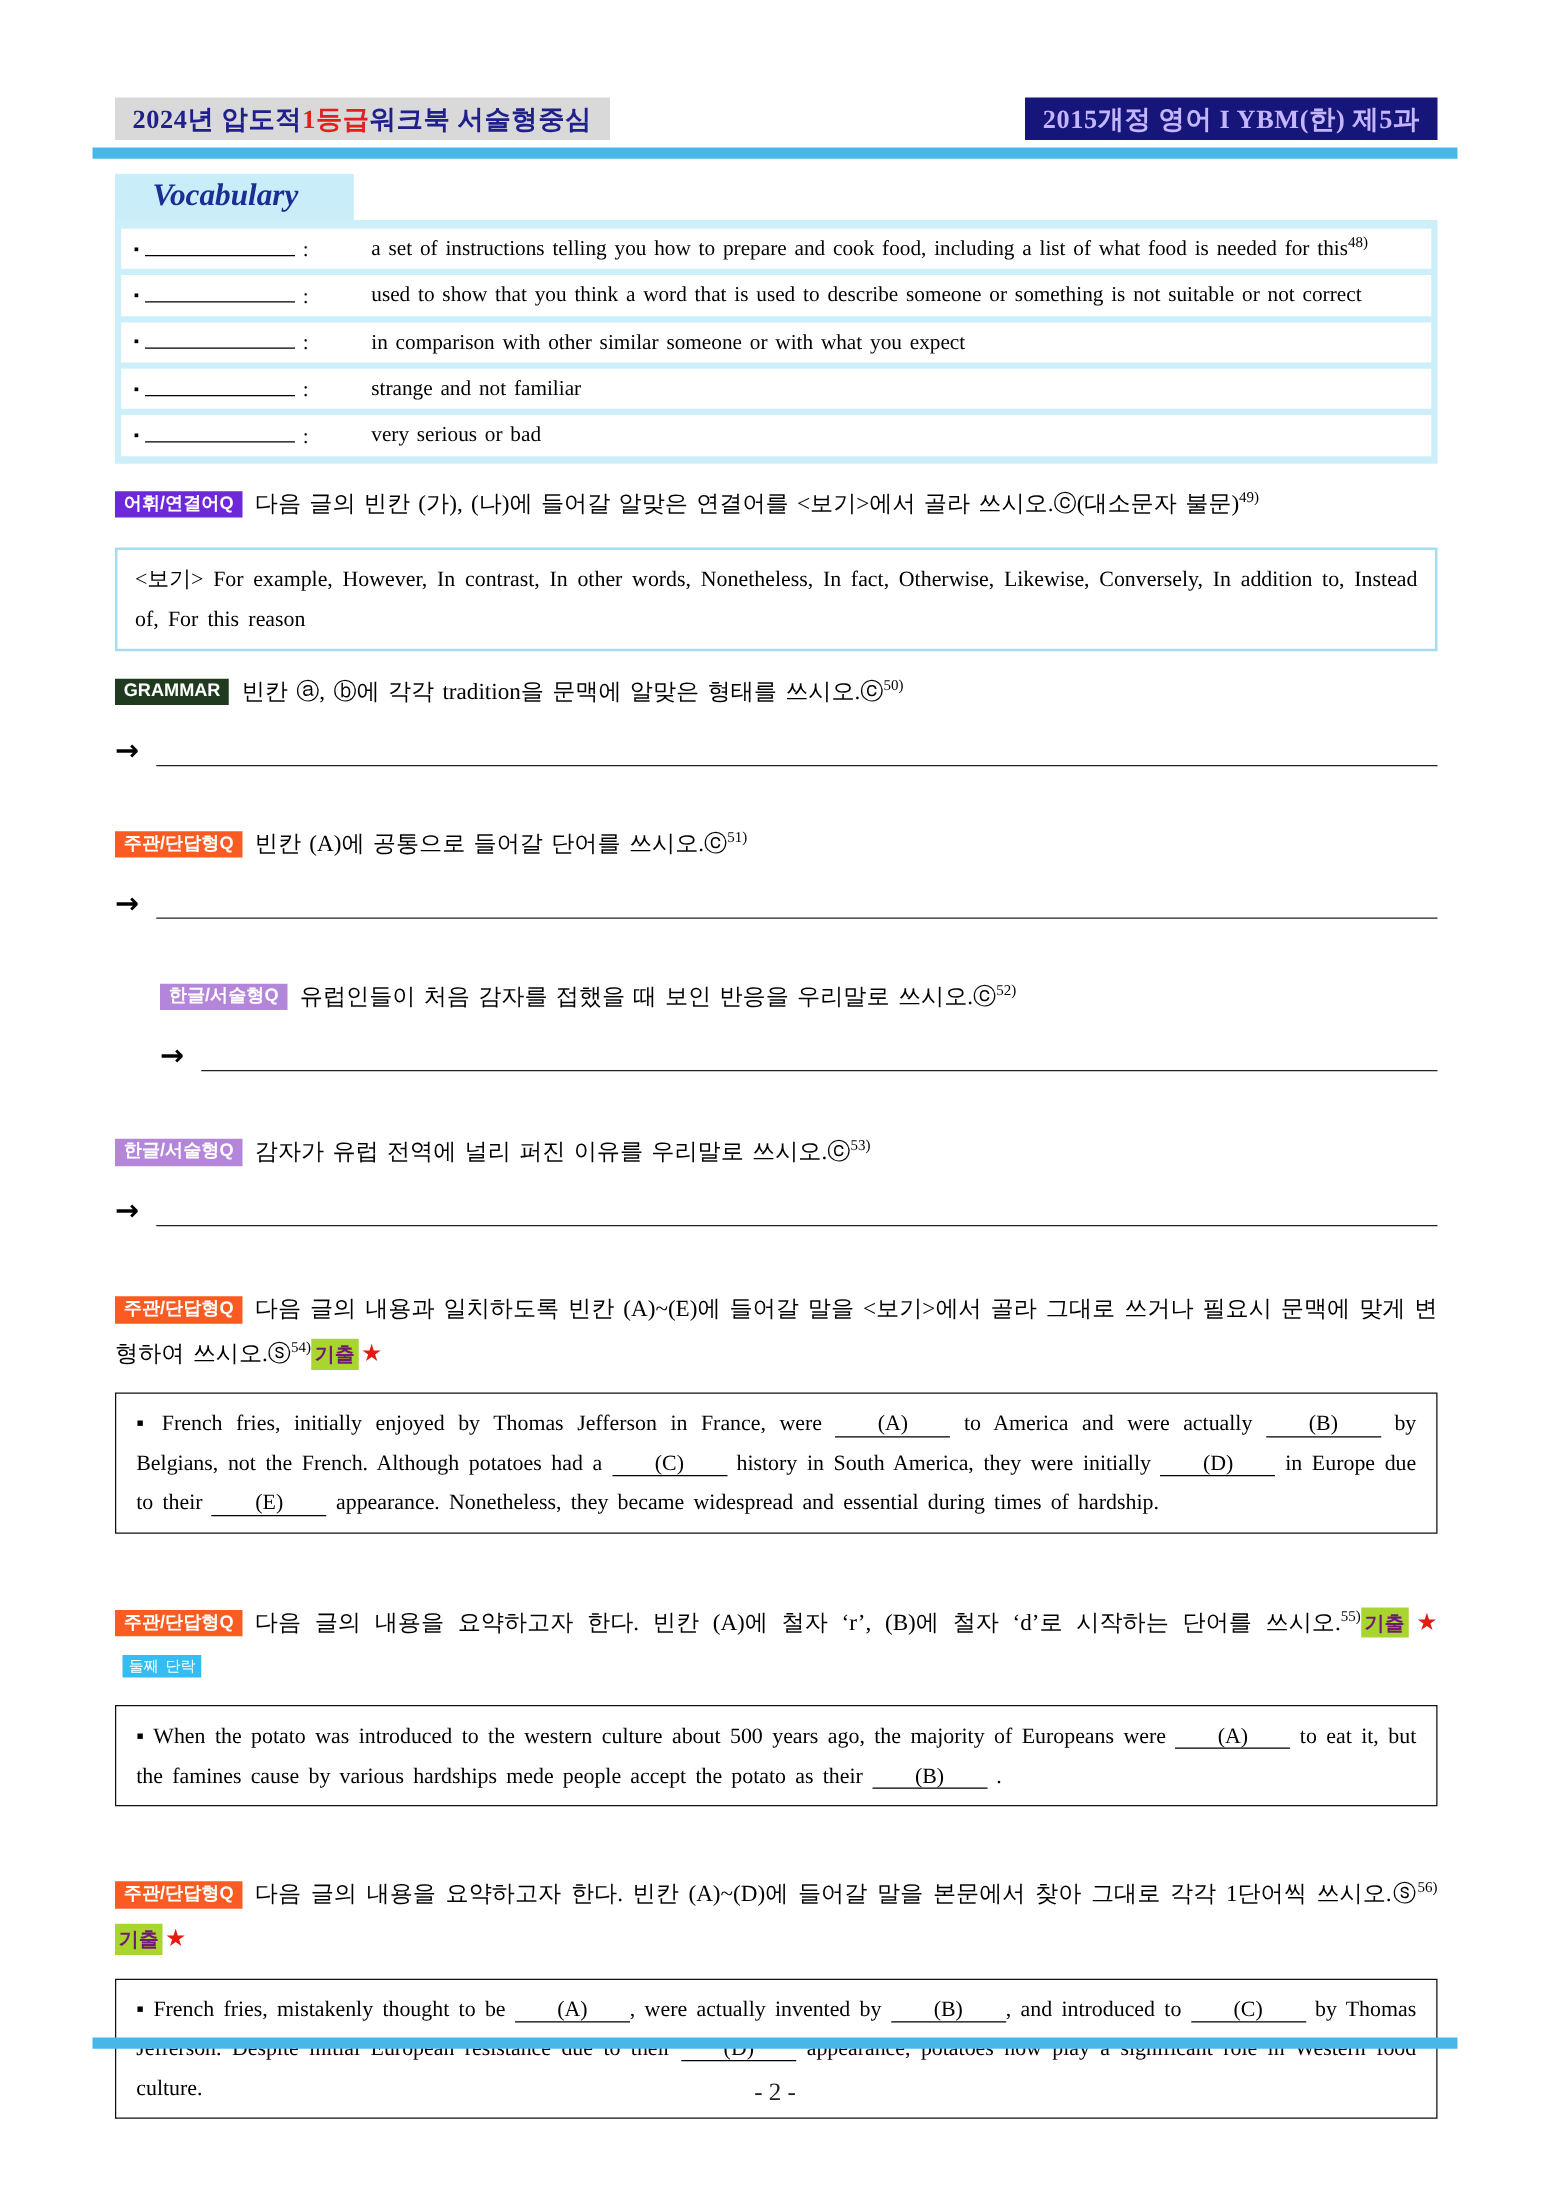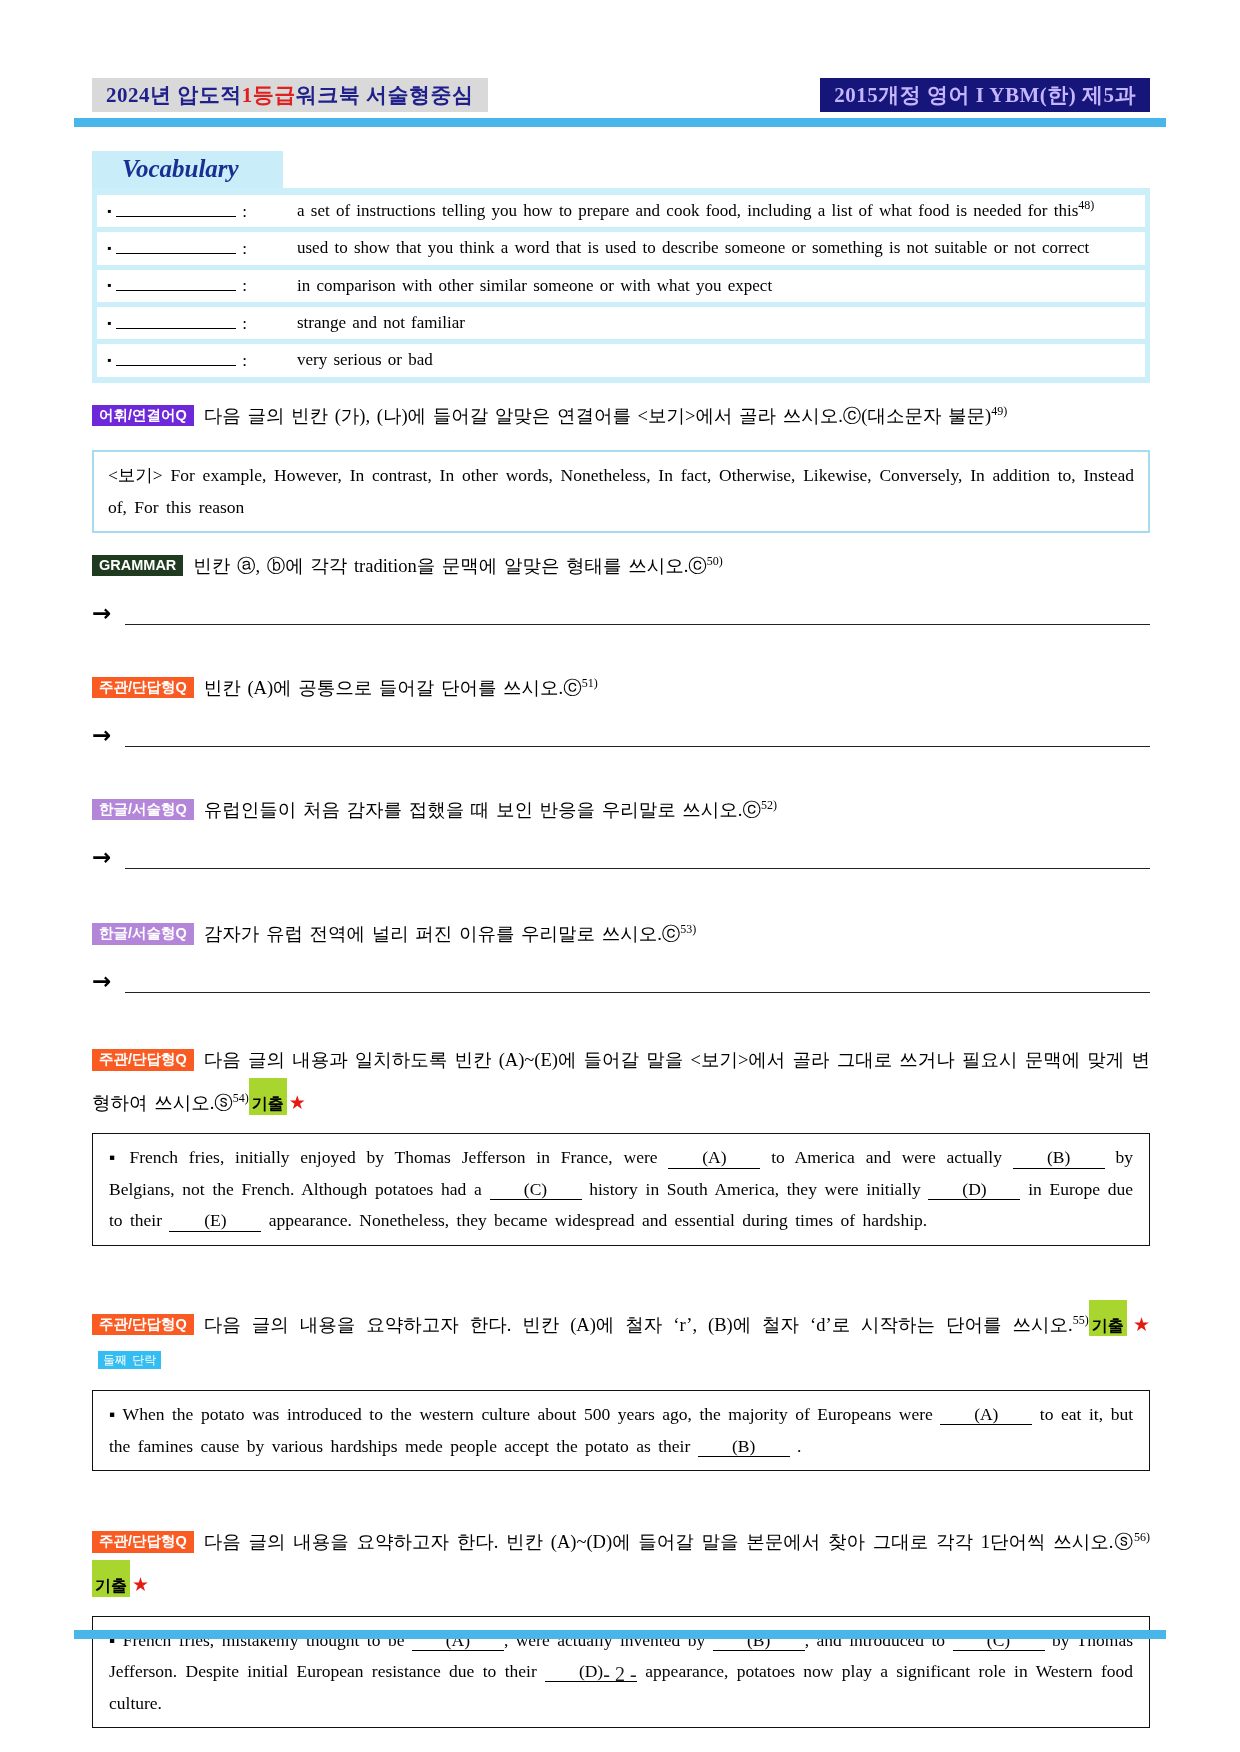--- a/index.html
+++ b/index.html
@@ -10,21 +10,21 @@
   
   .hdr{display:flex;justify-content:space-between;align-items:center;}
   .hdr-left{background:#d9d9d9;color:#20208c;font-weight:bold;font-size:21px;
             padding:3px 14px;letter-spacing:.5px;}
   .hdr-left .red{color:#e01f1f;}
   .hdr-right{background:#15157a;color:#c4b5fd;font-weight:bold;font-size:21px;
              padding:3px 14px;letter-spacing:.5px;}
   .rule{height:9px;background:#49b6e9;margin:6px -16px 0 -18px;}
 
   
-  .vocab{margin-top:24px;}
+  .vocab{margin-top:12px;}
   .vocab-head{background:#ffffff;}
   .vocab-tab{display:inline-block;background:#c9edf9;color:#1b2f92;
              font-style:italic;font-weight:bold;font-size:25px;
              padding:4px 44px 5px 30px;}
   .vocab-body{background:#cdeffa;padding:7px 5px 6px 5px;}
   .vrow{display:flex;align-items:center;background:#ffffff;
         padding:3px 10px;margin-bottom:5px;}
   .vrow:last-child{margin-bottom:0;}
   .vleft{flex:0 0 190px;white-space:nowrap;}
   .vbullet{font-size:12px;vertical-align:2px;}
@@ -37,22 +37,22 @@
   
   .qline{margin:0;font-size:18.5px;line-height:1.9;text-align:justify;
          word-spacing:2px;}
   .badge{display:inline-block;font-family:"Liberation Sans","DejaVu Sans",sans-serif;
          font-size:14.5px;font-weight:bold;color:#ffffff;padding:3px 7px 4px 7px;
          margin-right:10px;vertical-align:2px;line-height:1;}
   .badge-cyan{background:#6d28d9;}
   .badge-green{background:#203a20;}
   .badge-orange{background:#fa5b22;}
   .badge-purple{background:#b486d9;}
-  .gichul{display:inline-block;background:#a8d62f;color:#000000;font-weight:bold;
-          font-size:16px;padding:16px 3px 1px 3px;line-height:1.2;
+  .gichul{display:inline-block;background:#a8d62f;color:#701a75;font-weight:bold;
+          font-size:16px;padding:4px 3px 1px 3px;line-height:1.2;
           font-family:"Liberation Sans","DejaVu Sans",sans-serif;}
   .star{color:#e31b12;font-size:19px;margin-left:2px;}
   .para-badge{display:inline-block;background:#34bdf2;color:#ffffff;font-size:12px;
               padding:3px 5px;margin-left:6px;vertical-align:2px;line-height:1;
               font-family:"Liberation Sans","DejaVu Sans",sans-serif;}
 
   .ans{display:flex;align-items:flex-end;margin-top:18px;}
   .arrow{font-family:"DejaVu Sans",sans-serif;font-weight:bold;font-size:23px;
          line-height:1;}
   .ansline{flex:1;border-bottom:1.6px solid #222;height:22px;margin-left:14px;}
@@ -61,21 +61,21 @@
             font-size:17.5px;line-height:1.85;text-align:justify;word-spacing:3px;}
   .pbox{border:1.6px solid #111;padding:8px 16px;margin-top:12px;
         font-size:17.5px;line-height:1.8;text-align:justify;word-spacing:3px;}
   .blank{display:inline-block;min-width:40px;padding:0 26px;text-align:center;
          border-bottom:1.3px solid #000;line-height:1.15;}
   .boki-line{margin:10px 0 0 0;font-size:17.5px;word-spacing:3px;}
 
   .q49{margin-top:16px;}
   .q50{margin-top:16px;}
   .q51{margin-top:46px;}
-  .q52{margin-top:46px;}
+  .q52{margin-top:46px;margin-left:36px;}
   .q53{margin-top:48px;}
   .q54{margin-top:50px;}
   .q55{margin-top:54px;}
   .q56{margin-top:54px;}
 
   
   .footer{position:absolute;left:0;right:0;top:1630px;}
   .footer .rule{margin:0 74px;}
   .page-num{text-align:center;margin-top:24px;font-size:20px;color:#222;
             font-family:"Liberation Serif",serif;}

